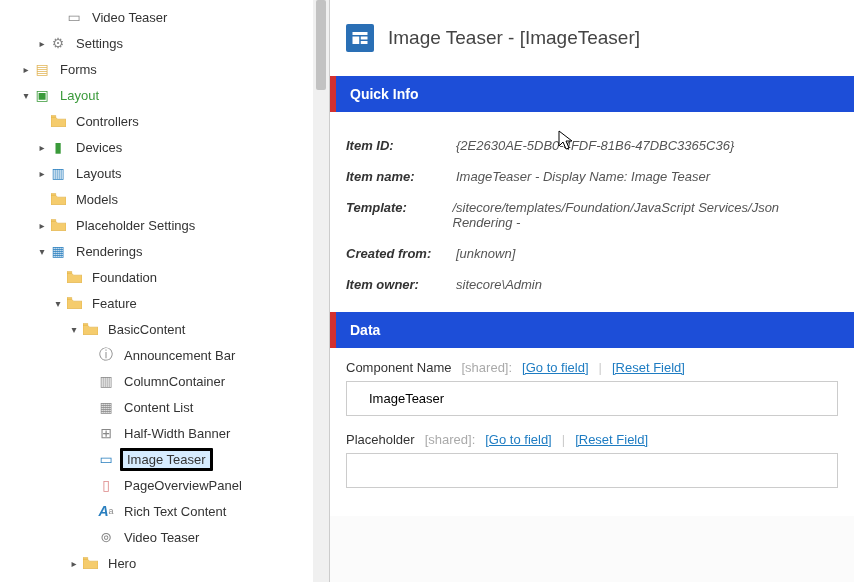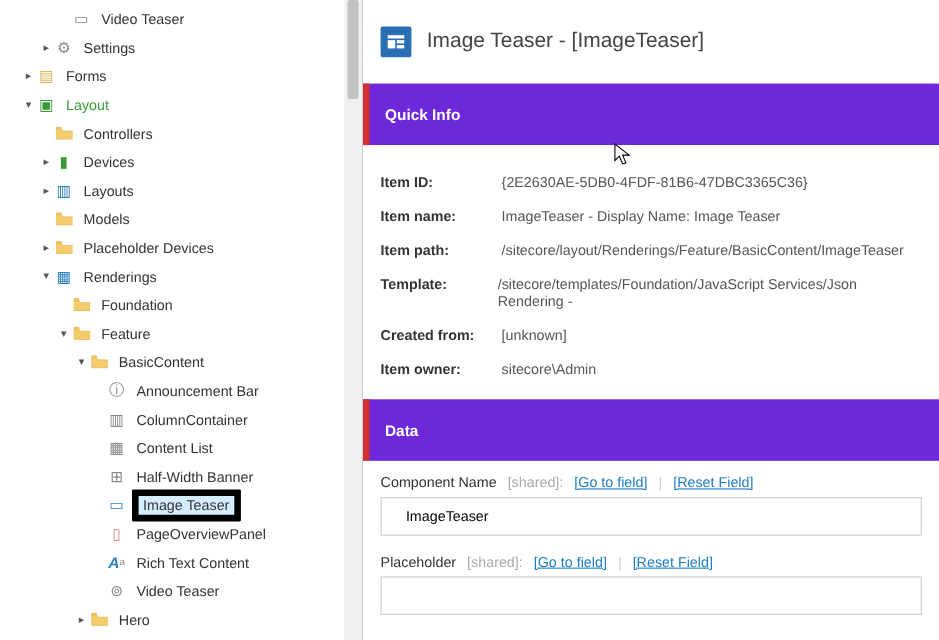--- a/index.html
+++ b/index.html
@@ -39,21 +39,21 @@
   .tree li { white-space: nowrap; }
   .node {
     display: flex;
     align-items: center;
     height: 26px;
     padding-left: 4px;
     cursor: pointer;
   }
   .node.selected .label-box {
     background: #d6ecff;
-    border: 6px solid #000000;
+    border: 3px solid #000000;
     border-radius: 1px;
     padding: 1px 4px;
   }
   .label-box { padding: 1px 4px; display:inline-block;}
   .toggle {
     width: 12px;
     height: 12px;
     display: inline-flex;
     align-items: center;
     justify-content: center;
@@ -97,30 +97,31 @@
   .header-icon {
     width: 28px; height:28px;
     background:#2a6fb5;
     display:flex; align-items:center; justify-content:center;
     color:#fff;
     border-radius:2px;
   }
   .header-icon svg { fill:#fff; width:18px;height:18px;}
   .header-title { font-size: 19px; color:#444; font-weight:400;}
   .section-head {
-    background:#6d28d9;
+    background:#1d4ed8;
     color:#fff;
     font-size:14px;
-    padding: 20px 14px;
+    padding: 10px 14px;
     border-left: 6px solid #d23030;
     font-weight:600;
   }
   .quickinfo {
     padding: 18px 16px 12px 16px;
     background:#fff;
+    font-style:italic;
   }
   .qi-row {
     display:flex;
     padding: 8px 0;
     font-size:13px;
   }
   .qi-label { width:110px; color:#333; font-weight:600; }
   .qi-value { color:#555; }
   .data-body { background:#fff; padding: 12px 16px; }
   .field-block { margin-bottom: 16px; }
@@ -216,21 +217,21 @@
           </div>
         </li>
       <li>
           <div class="node dep2">
             <span class="toggle">▸</span>
             <span class="icon folder">
               <svg viewBox="0 0 16 12">
                 <path d="M0 2 L5 2 L7 4 L16 4 L16 12 L0 12 Z M0 2 L0 0 L5 0 L5 2"></path>
               </svg>
             </span>
-            <span class="label-box">Placeholder Devices</span>
+            <span class="label-box">Placeholder Settings</span>
           </div>
         </li>
       <li>
           <div class="node dep2">
             <span class="toggle">▾</span>
             <span class="icon renderings">▦</span>
             <span class="label-box">Renderings</span>
           </div>
         </li>
       <li>
@@ -366,24 +367,20 @@
   <div class="quickinfo">
     <div class="qi-row">
         <div class="qi-label">Item ID:</div>
         <div class="qi-value">{2E2630AE-5DB0-4FDF-81B6-47DBC3365C36}</div>
       </div>
     <div class="qi-row">
         <div class="qi-label">Item name:</div>
         <div class="qi-value">ImageTeaser - Display Name: Image Teaser</div>
       </div>
     <div class="qi-row">
-        <div class="qi-label">Item path:</div>
-        <div class="qi-value">/sitecore/layout/Renderings/Feature/BasicContent/ImageTeaser</div>
-      </div>
-    <div class="qi-row">
         <div class="qi-label">Template:</div>
         <div class="qi-value">/sitecore/templates/Foundation/JavaScript Services/Json Rendering - </div>
       </div>
     <div class="qi-row">
         <div class="qi-label">Created from:</div>
         <div class="qi-value">[unknown]</div>
       </div>
     <div class="qi-row">
         <div class="qi-label">Item owner:</div>
         <div class="qi-value">sitecore\Admin</div>

